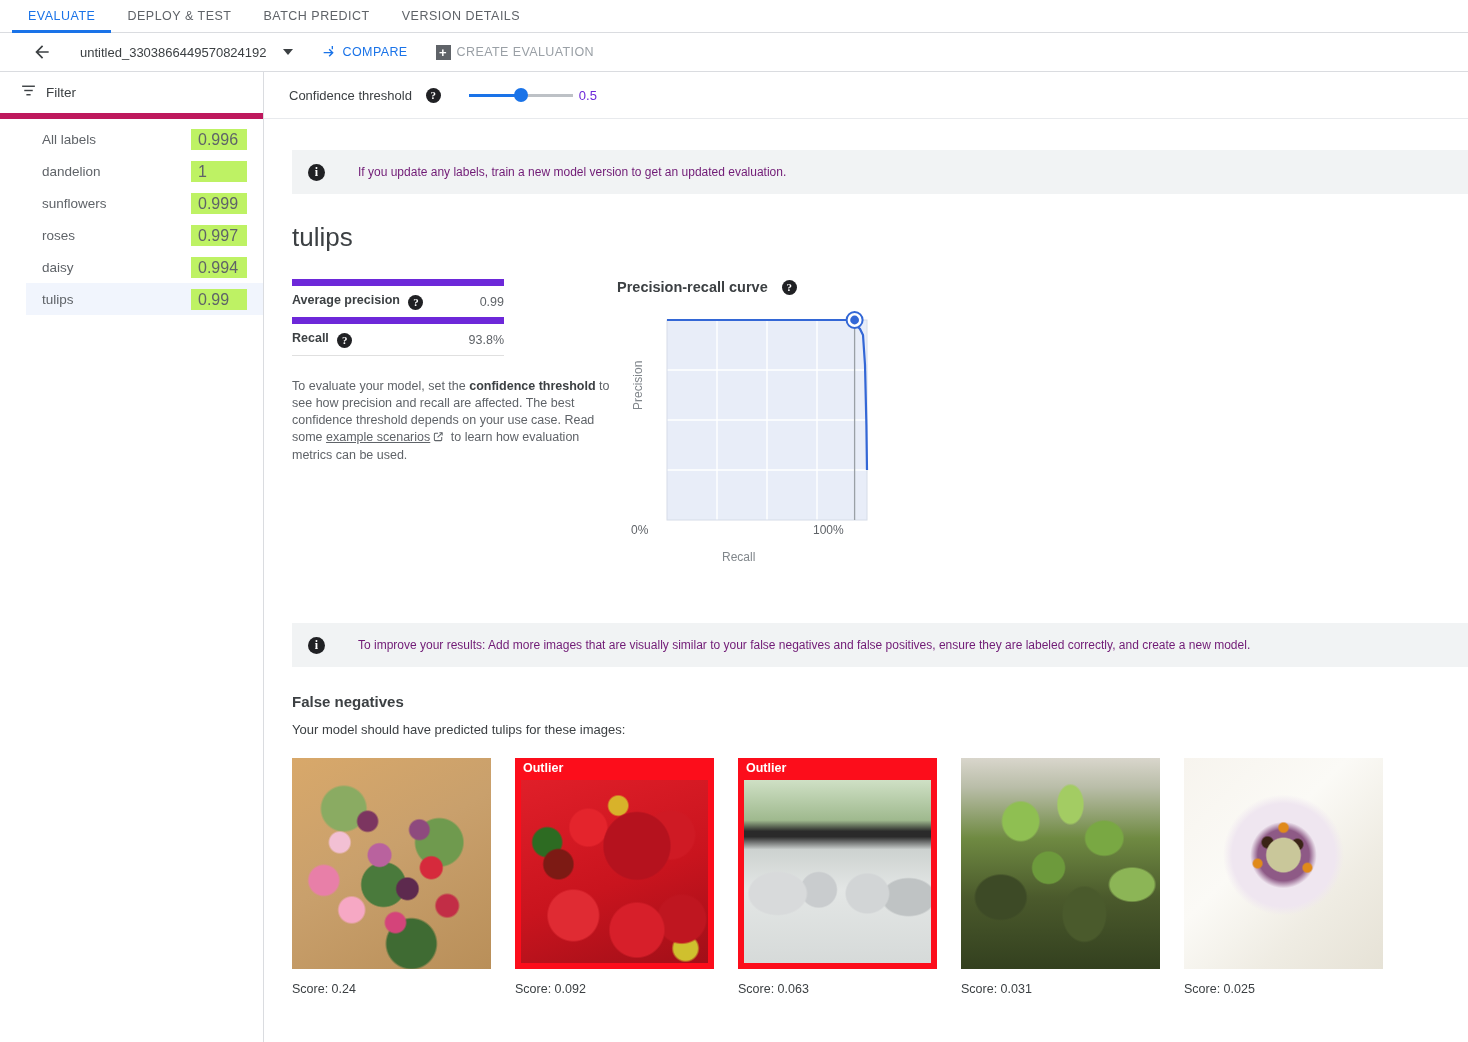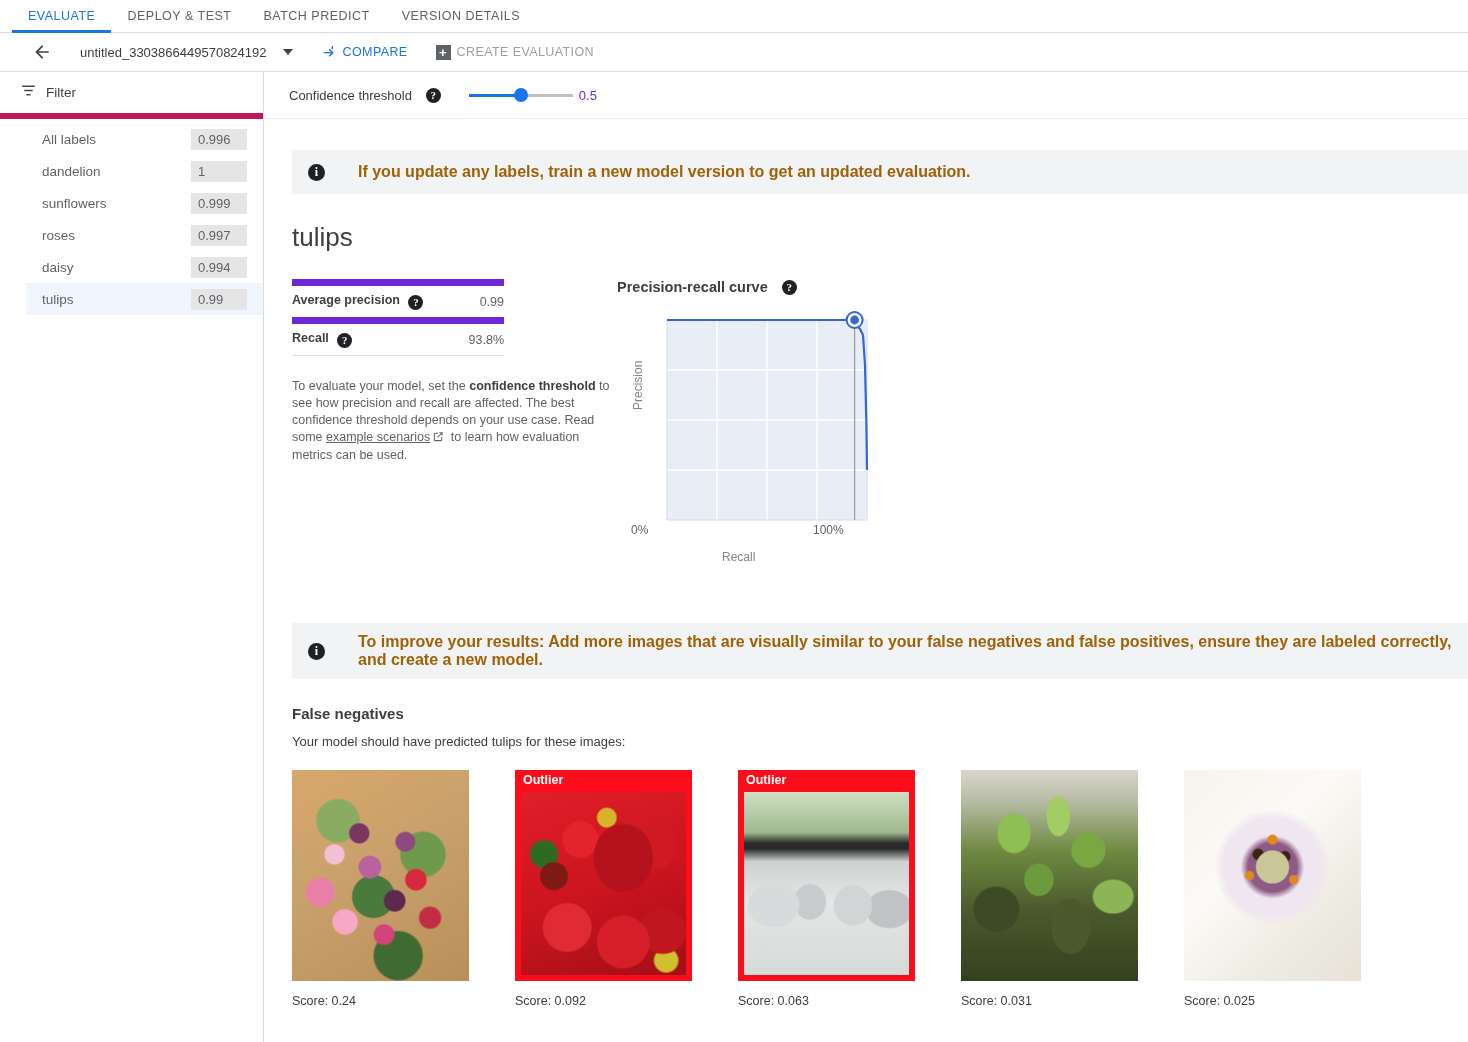--- a/index.html
+++ b/index.html
@@ -119,23 +119,23 @@
     cursor: pointer;
     margin-left: 26px;
   }
   .label-row.selected { background: #f1f5fd; }
   .label-name {
     font-size: 13.5px;
     color: #5f6368;
     flex: 1;
   }
   .label-score {
-    background: #e5e5e5;
+    background: #bef264;
     color: #5f6368;
-    font-size: 13px;
+    font-size: 16px;
     width: 56px;
     height: 21px;
     line-height: 21px;
     padding-left: 7px;
   }
 
   
   .main {
     flex: 1;
     position: relative;
@@ -209,23 +209,22 @@
     color: #ffffff;
     font-size: 12px;
     font-weight: bold;
     line-height: 17px;
     text-align: center;
     flex: none;
     font-family: "Liberation Serif", serif;
   }
   .banner-text {
     margin-left: 33px;
-    font-size: 16px;
-    color: #a16207;
-    font-weight: bold;
+    font-size: 12px;
+    color: #701a75;
   }
 
   .section-title {
     margin: 28px 0 0 28px;
     font-size: 26px;
     font-weight: 400;
     color: #3c4043;
   }
 
   .metrics-chart-row {
@@ -309,21 +308,21 @@
     font-size: 13px;
     color: #3c4043;
   }
   .thumbs {
     margin: 21px 0 0 28px;
     display: flex;
     gap: 12px;
   }
   .thumb-cell { width: 211px; }
   .thumb-frame {
-    width: 177px; height: 211px;
+    width: 199px; height: 211px;
     position: relative;
     overflow: hidden;
   }
   .thumb-frame.outlier {
     background: #fc0d1b;
     padding: 22px 6px 6px 6px;
   }
   .outlier-tag {
     position: absolute;
     top: 3px; left: 8px;

